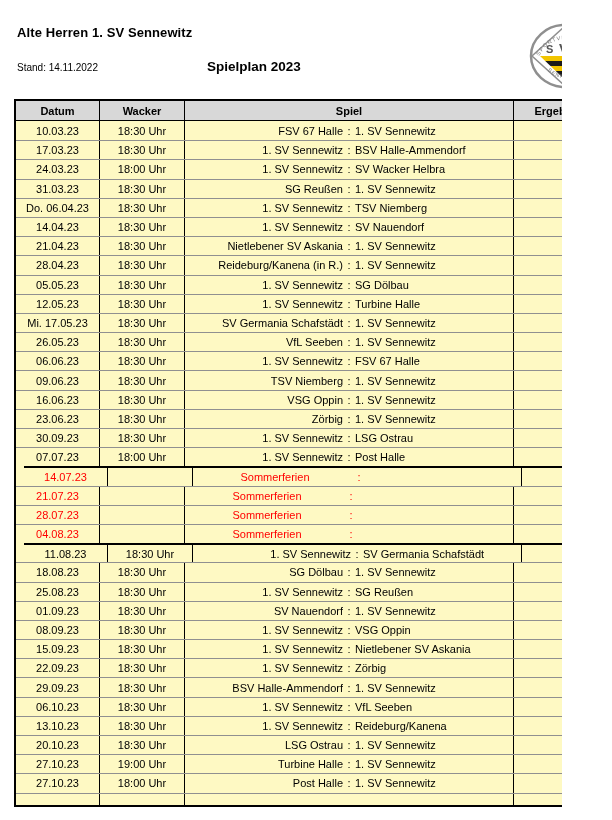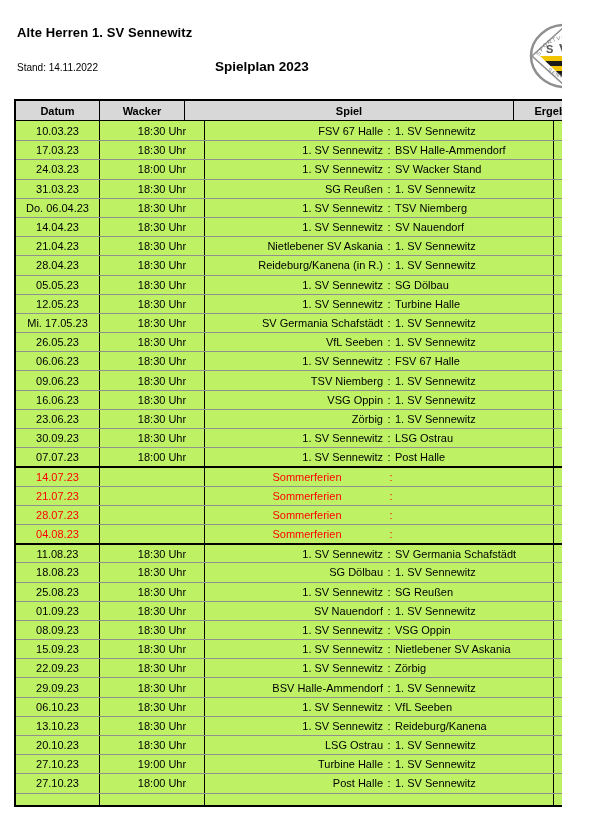--- a/index.html
+++ b/index.html
@@ -1,32 +1,32 @@
 <!DOCTYPE html>
 <html><head>
 <meta charset="utf-8">
 <style>
   html, body { margin:0; padding:0; background:#ffffff; }
   body { width:612px; height:820px; font-family:"Liberation Sans", sans-serif; color:#000; }
   .page { position:relative; width:562px; height:820px; background:#fff; overflow:hidden; }
 
   .club-title { position:absolute; left:17px; top:25px; font-size:13px; font-weight:bold; letter-spacing:0.1px; }
   .stand { position:absolute; left:17px; top:62px; font-size:10px; }
-  .plan-title { position:absolute; left:215px; top:59px; font-size:13.5px; font-weight:bold; }
+  .plan-title { position:absolute; left:207px; top:59px; font-size:13.5px; font-weight:bold; }
   .logo { position:absolute; left:527px; top:23px; }
 
   .tbl { position:absolute; left:14px; top:99px; width:590px; height:708px;
-         border:2px solid #000; box-sizing:border-box; display:flex; flex-direction:column; background:#bef264; }
+         border:2px solid #000; box-sizing:border-box; display:flex; flex-direction:column; background:#fef9c3; }
 
   .hrow { display:flex; height:20px; flex:0 0 20px; background:#d8d8d8; font-weight:bold; font-size:11px;
           border-bottom:1px solid #000; box-sizing:border-box; }
   .row  { display:flex; height:19.2px; flex:0 0 19.2px; font-size:11px; box-sizing:border-box;
-          border-top:1px solid #909090;gap:20px; }
+          border-top:1px solid #909090; }
   .row:first-child { border-top:none; }
-  .row.thick-top { border-top:2px solid #000; }
+  .row.thick-top { border-top:2px solid #000;margin-left:8px; }
   .row.holiday { color:#ff0000; }
   .row.empty { height:12px; flex:0 0 12px; }
 
   .cell { display:flex; align-items:center; justify-content:center; box-sizing:border-box;
           border-right:1px solid #000; overflow:hidden; white-space:nowrap; }
   .c-datum   { width:84px;  flex:0 0 84px; }
   .c-uhrzeit { width:85px;  flex:0 0 85px; }
   .c-spiel   { width:329px; flex:0 0 329px; }
   .c-ergebnis{ flex:1 1 auto; border-right:none; }
 
@@ -101,21 +101,21 @@
       </div>
       <div class="cell c-ergebnis"></div>
     </div>
         <div class="row">
       <div class="cell c-datum">24.03.23</div>
       <div class="cell c-uhrzeit">18:00 Uhr</div>
       <div class="cell c-spiel">
         <div class="spiel-inner">
           <span class="home">1. SV Sennewitz</span>
           <span class="colon">:</span>
-          <span class="away">SV Wacker Stand</span>
+          <span class="away">SV Wacker Helbra</span>
         </div>
       </div>
       <div class="cell c-ergebnis"></div>
     </div>
         <div class="row">
       <div class="cell c-datum">31.03.23</div>
       <div class="cell c-uhrzeit">18:30 Uhr</div>
       <div class="cell c-spiel">
         <div class="spiel-inner">
           <span class="home">SG Reußen</span>

